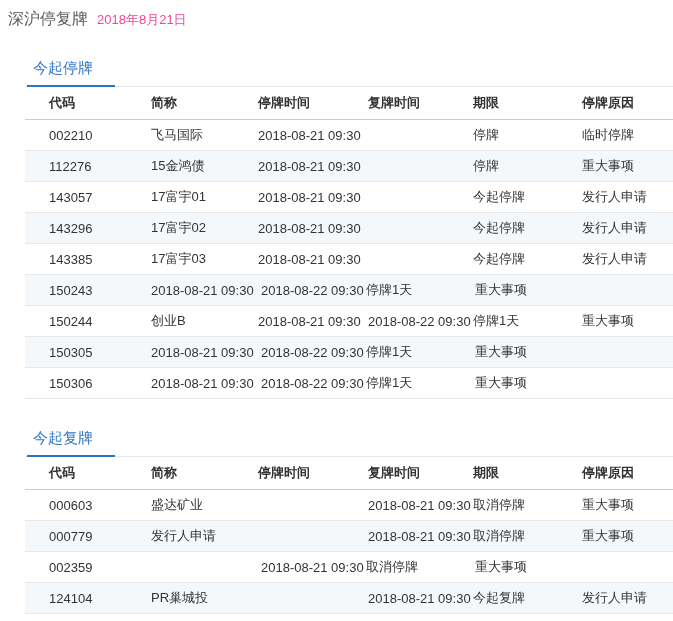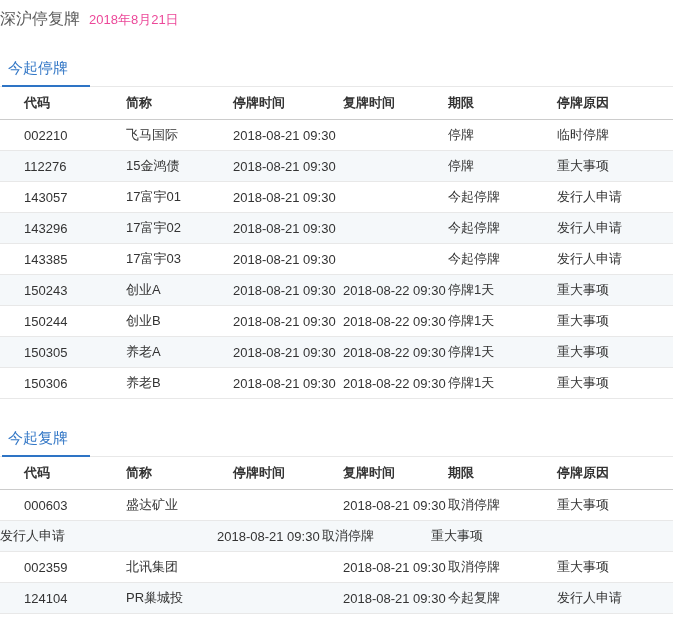--- a/index.html
+++ b/index.html
@@ -9,36 +9,37 @@
     font-family: "Liberation Sans", "DejaVu Sans", sans-serif;
   }
   .page {
     position: relative;
     width: 673px;
     height: 621px;
     background: #ffffff;
     overflow: hidden;
   }
   .page-header {
-    padding: 10px 0 0 0;
+    padding: 10px 0 0 8px;
     display: flex;
     align-items: baseline;
     gap: 9px;
   }
   .page-title {
     font-size: 16px;
     color: #595959;
     line-height: 17px;
   }
   .page-date {
     font-size: 13px;
     color: #ec4899;
   }
   .section {
     margin-top: 30px;
+    margin-left: 25px;
   }
   .tab-bar {
     border-bottom: 1px solid #e8e8e8;
     padding-left: 2px;
   }
   .tab {
     display: inline-block;
     font-size: 15px;
     color: #3377c6;
     padding: 0 22px 7px 6px;
@@ -141,45 +142,42 @@
           <div class="trow">
             <div class="tcell col0">143385</div>
             <div class="tcell col1">17富宇03</div>
             <div class="tcell col2">2018-08-21 09:30</div>
             <div class="tcell col3"></div>
             <div class="tcell col4">今起停牌</div>
             <div class="tcell col5">发行人申请</div>
           </div>
           <div class="trow alt">
             <div class="tcell col0">150243</div>
-            <div class="tcell col1">创业A</div>
             <div class="tcell col2">2018-08-21 09:30</div>
             <div class="tcell col3">2018-08-22 09:30</div>
             <div class="tcell col4">停牌1天</div>
             <div class="tcell col5">重大事项</div>
           </div>
           <div class="trow">
             <div class="tcell col0">150244</div>
             <div class="tcell col1">创业B</div>
             <div class="tcell col2">2018-08-21 09:30</div>
             <div class="tcell col3">2018-08-22 09:30</div>
             <div class="tcell col4">停牌1天</div>
             <div class="tcell col5">重大事项</div>
           </div>
           <div class="trow alt">
             <div class="tcell col0">150305</div>
-            <div class="tcell col1">养老A</div>
             <div class="tcell col2">2018-08-21 09:30</div>
             <div class="tcell col3">2018-08-22 09:30</div>
             <div class="tcell col4">停牌1天</div>
             <div class="tcell col5">重大事项</div>
           </div>
           <div class="trow">
             <div class="tcell col0">150306</div>
-            <div class="tcell col1">养老B</div>
             <div class="tcell col2">2018-08-21 09:30</div>
             <div class="tcell col3">2018-08-22 09:30</div>
             <div class="tcell col4">停牌1天</div>
             <div class="tcell col5">重大事项</div>
           </div>
         </div>
     </div>
   </div>
 
   <div class="section">
@@ -198,29 +196,29 @@
       <div class="tbody">
           <div class="trow">
             <div class="tcell col0">000603</div>
             <div class="tcell col1">盛达矿业</div>
             <div class="tcell col2"></div>
             <div class="tcell col3">2018-08-21 09:30</div>
             <div class="tcell col4">取消停牌</div>
             <div class="tcell col5">重大事项</div>
           </div>
           <div class="trow alt">
+            <div class="tcell col0">000779</div>
             <div class="tcell col1">发行人申请</div>
             <div class="tcell col2"></div>
             <div class="tcell col3">2018-08-21 09:30</div>
             <div class="tcell col4">取消停牌</div>
             <div class="tcell col5">重大事项</div>
           </div>
           <div class="trow">
             <div class="tcell col0">002359</div>
-            <div class="tcell col1">北讯集团</div>
             <div class="tcell col2"></div>
             <div class="tcell col3">2018-08-21 09:30</div>
             <div class="tcell col4">取消停牌</div>
             <div class="tcell col5">重大事项</div>
           </div>
           <div class="trow alt">
             <div class="tcell col0">124104</div>
             <div class="tcell col1">PR巢城投</div>
             <div class="tcell col2"></div>
             <div class="tcell col3">2018-08-21 09:30</div>

